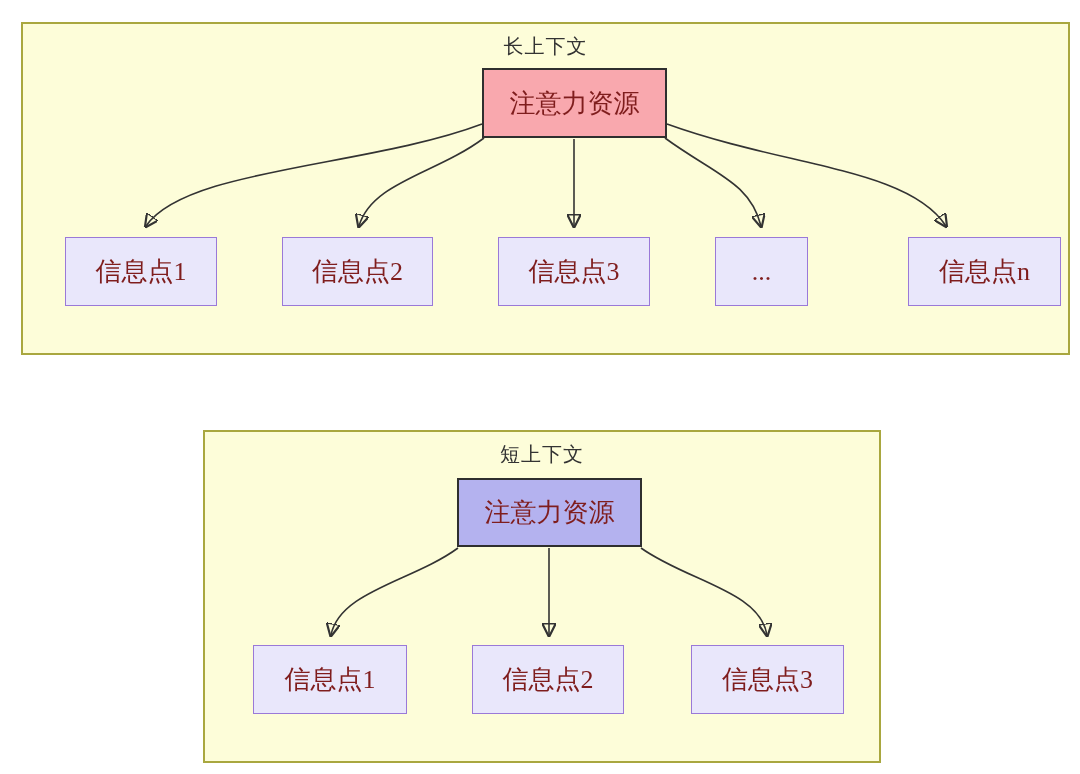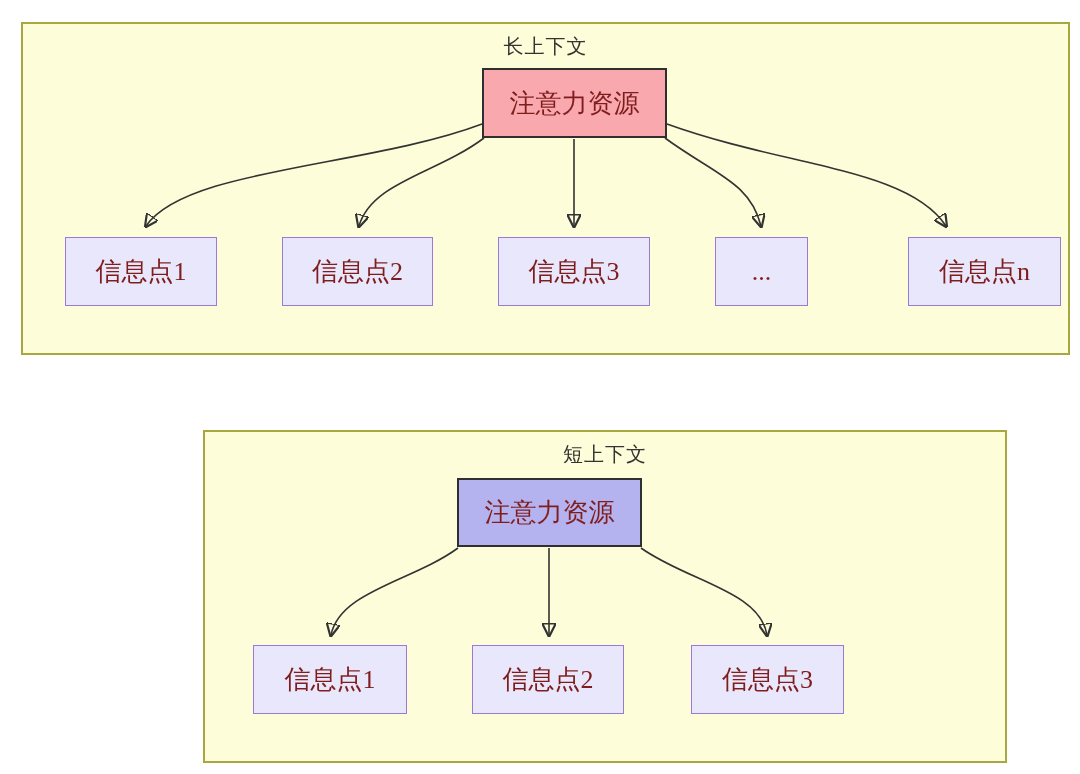--- a/index.html
+++ b/index.html
@@ -15,21 +15,21 @@
     background: #ffffff;
     overflow: hidden;
   }
   .panel {
     position: absolute;
     background: #fdfdd9;
     border: 2px solid #a9a73f;
     box-sizing: border-box;
   }
   .panel-long  { left: 21px;  top: 22px;  width: 1049px; height: 333px; }
-  .panel-short { left: 203px; top: 430px; width: 804px;  height: 333px; }
+  .panel-short { left: 203px; top: 430px; width: 678px;  height: 333px; }
   .panel-title {
     width: 100%;
     text-align: center;
     padding-top: 9px;
     font-size: 20px;
     color: #333333;
     letter-spacing: 1px;
   }
   .box {
     position: absolute;

